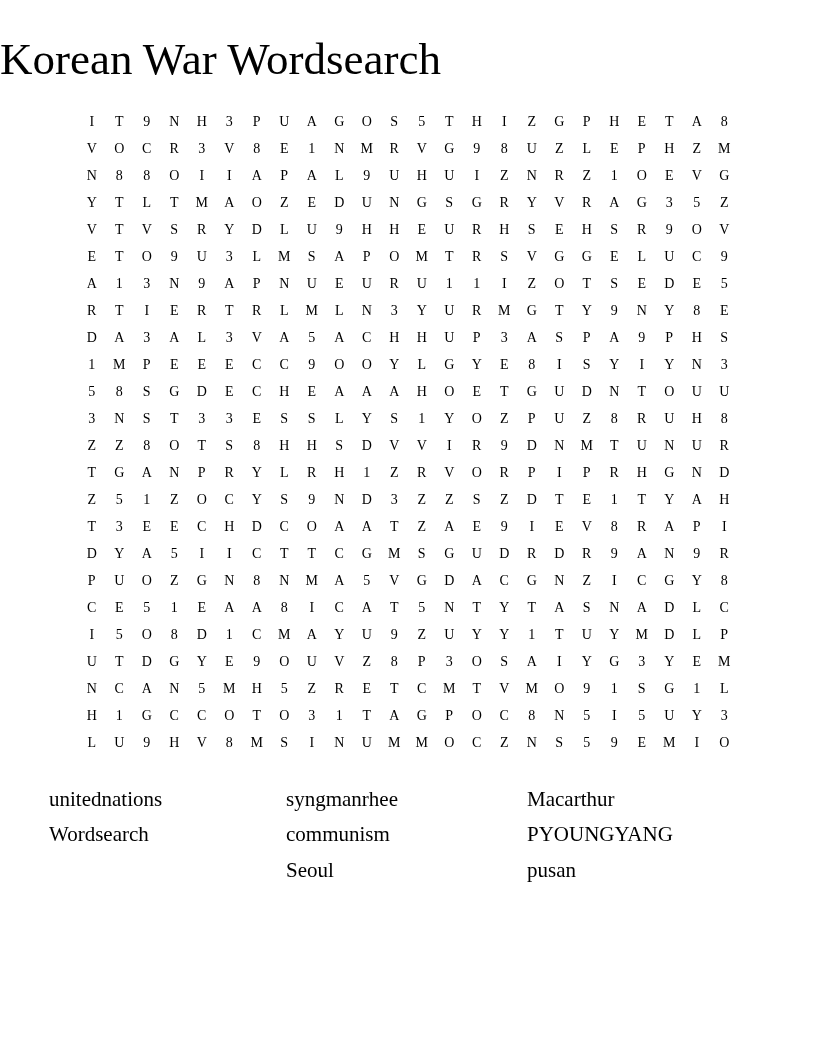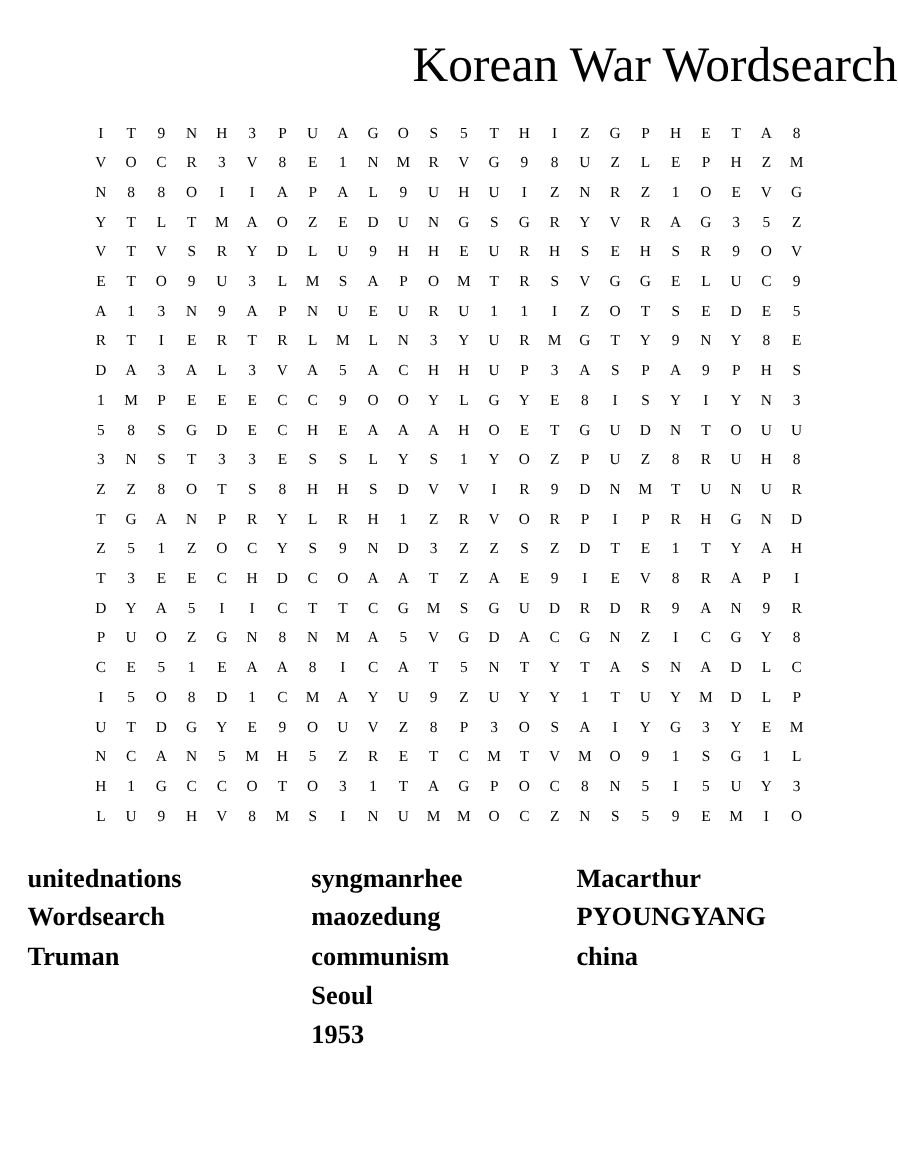--- a/index.html
+++ b/index.html
@@ -16,21 +16,21 @@
   }
   .page {
     width: 816px;
     height: 1056px;
     background: #ffffff;
     position: relative;
   }
   .title {
     margin: 0;
     padding-top: 34px;
-    text-align: right;
+    text-align: left;
     font-weight: normal;
     font-size: 45px;
     line-height: 1.15;
     font-family: "Liberation Serif", serif;
   }
   .grid {
     width: 660px;
     margin: 22px auto 0 auto;
   }
   .grid-row {
@@ -42,27 +42,26 @@
     height: 27px;
     line-height: 27px;
     text-align: center;
     font-size: 14px;
     font-family: "Liberation Serif", serif;
     color: #000000;
   }
   .words {
     display: flex;
     margin-top: 26px;
-    padding-left: 25px;
-    font-size: 24px;
-    font-weight: bold;
+    padding-left: 49px;
+    font-size: 21px;
   }
   .word-col { flex: 0 0 auto; }
   .word-col:nth-child(1) { width: 237px; }
-  .word-col:nth-child(2) { width: 241px; margin-left: 21px; }
+  .word-col:nth-child(2) { width: 241px; }
   .word {
     line-height: 35.6px;
     white-space: nowrap;
   }
 </style>
 </head>
 <body>
 
 <div class="page">
   <h1 class="title">Korean War Wordsearch</h1>
@@ -691,28 +690,25 @@
         <span class="grid-cell">M</span>
         <span class="grid-cell">I</span>
         <span class="grid-cell">O</span>
       </div>
     </div>
 
   <div class="words" id="words">
       <div class="word-col">
         <div class="word">unitednations</div>
         <div class="word">Wordsearch</div>
-        <div class="word">Truman</div>
       </div>
       <div class="word-col">
         <div class="word">syngmanrhee</div>
-        <div class="word">maozedung</div>
         <div class="word">communism</div>
         <div class="word">Seoul</div>
-        <div class="word">1953</div>
       </div>
       <div class="word-col">
         <div class="word">Macarthur</div>
         <div class="word">PYOUNGYANG</div>
-        <div class="word">china</div>
+        <div class="word">pusan</div>
       </div>
     </div>
 </div>
 
 </body></html>

